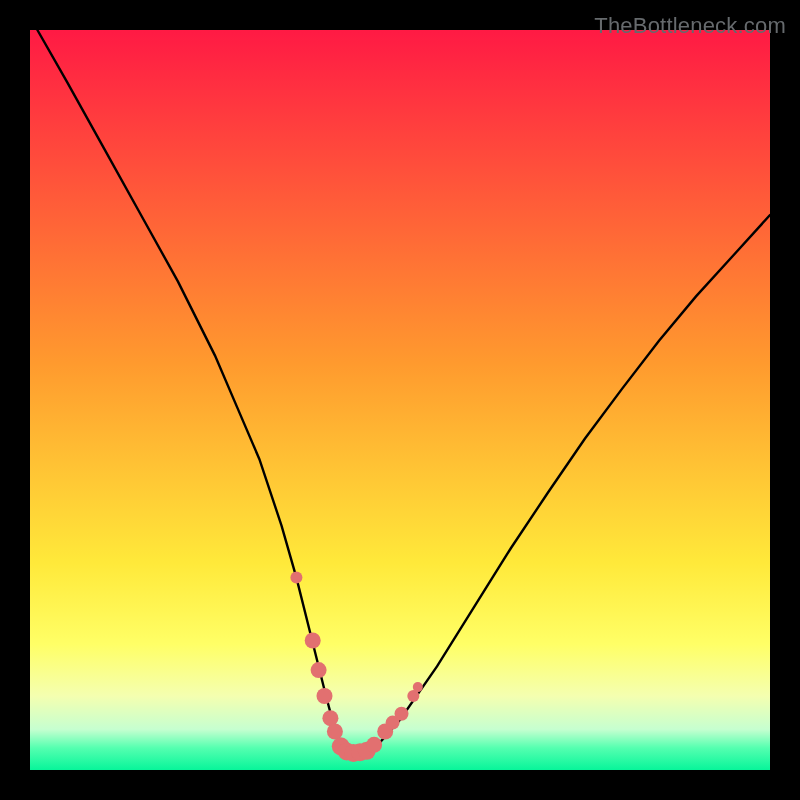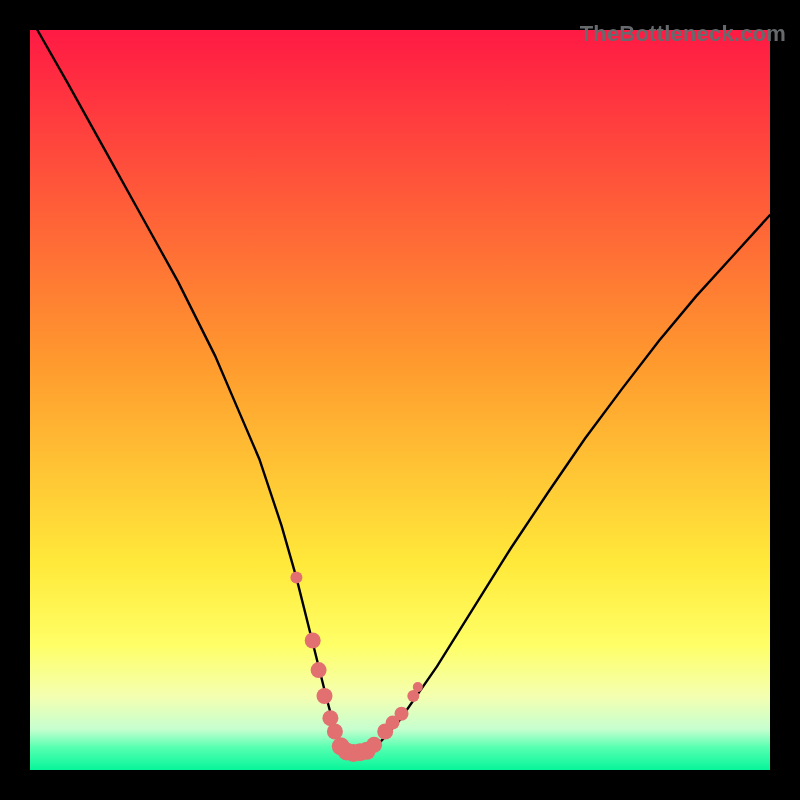--- a/index.html
+++ b/index.html
@@ -13,25 +13,25 @@
   }
   .frame {
     position: absolute;
     top: 0;
     left: 0;
     width: 800px;
     height: 800px;
   }
   .watermark {
     position: absolute;
-    top: 21px;
+    top: 13px;
     right: 14px;
     color: #666a6d;
     font-size: 22px;
-    font-weight: 700;
+    font-weight: 400;
     letter-spacing: 0.2px;
     z-index: 10;
   }
 </style>
 </head>
 <body>
 
 <div class="watermark">TheBottleneck.com</div>
 
 <svg class="frame" viewBox="0 0 800 800">

